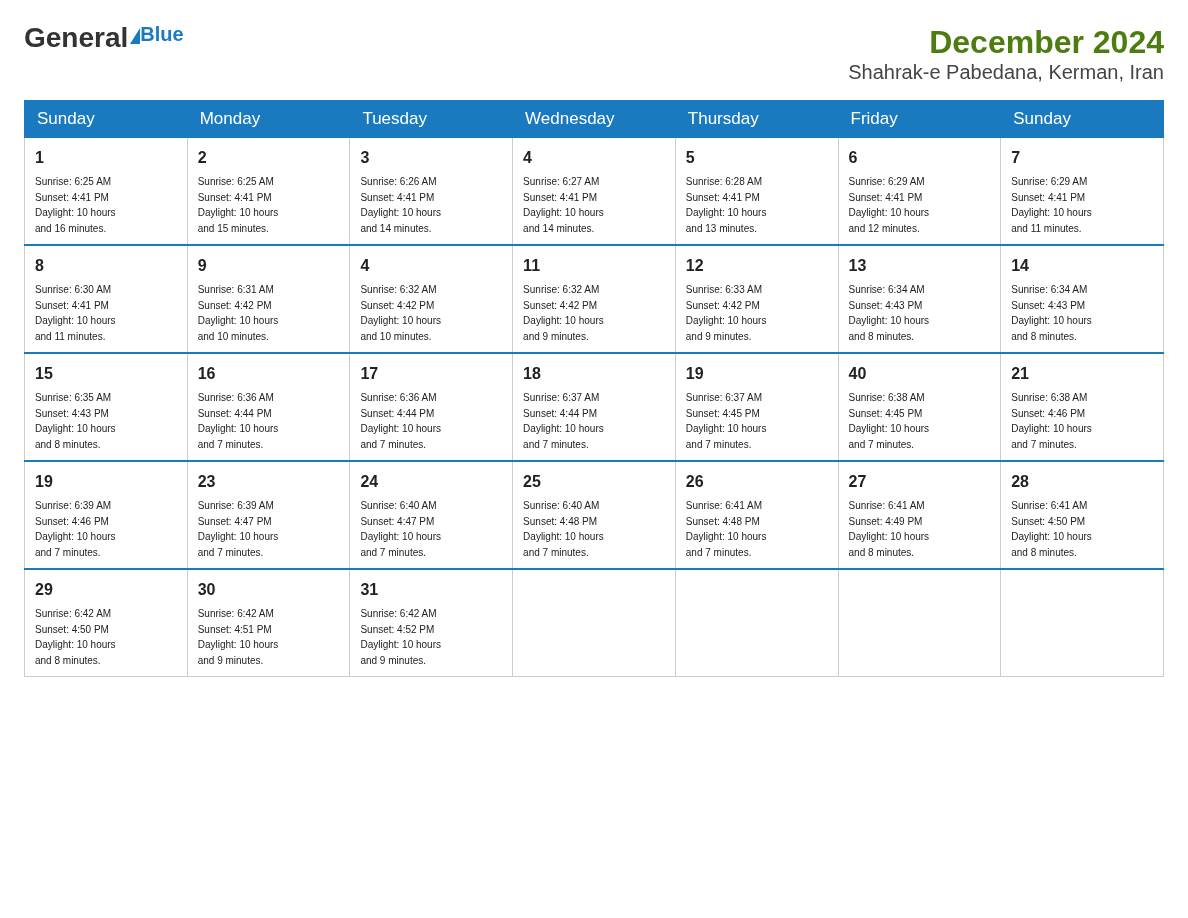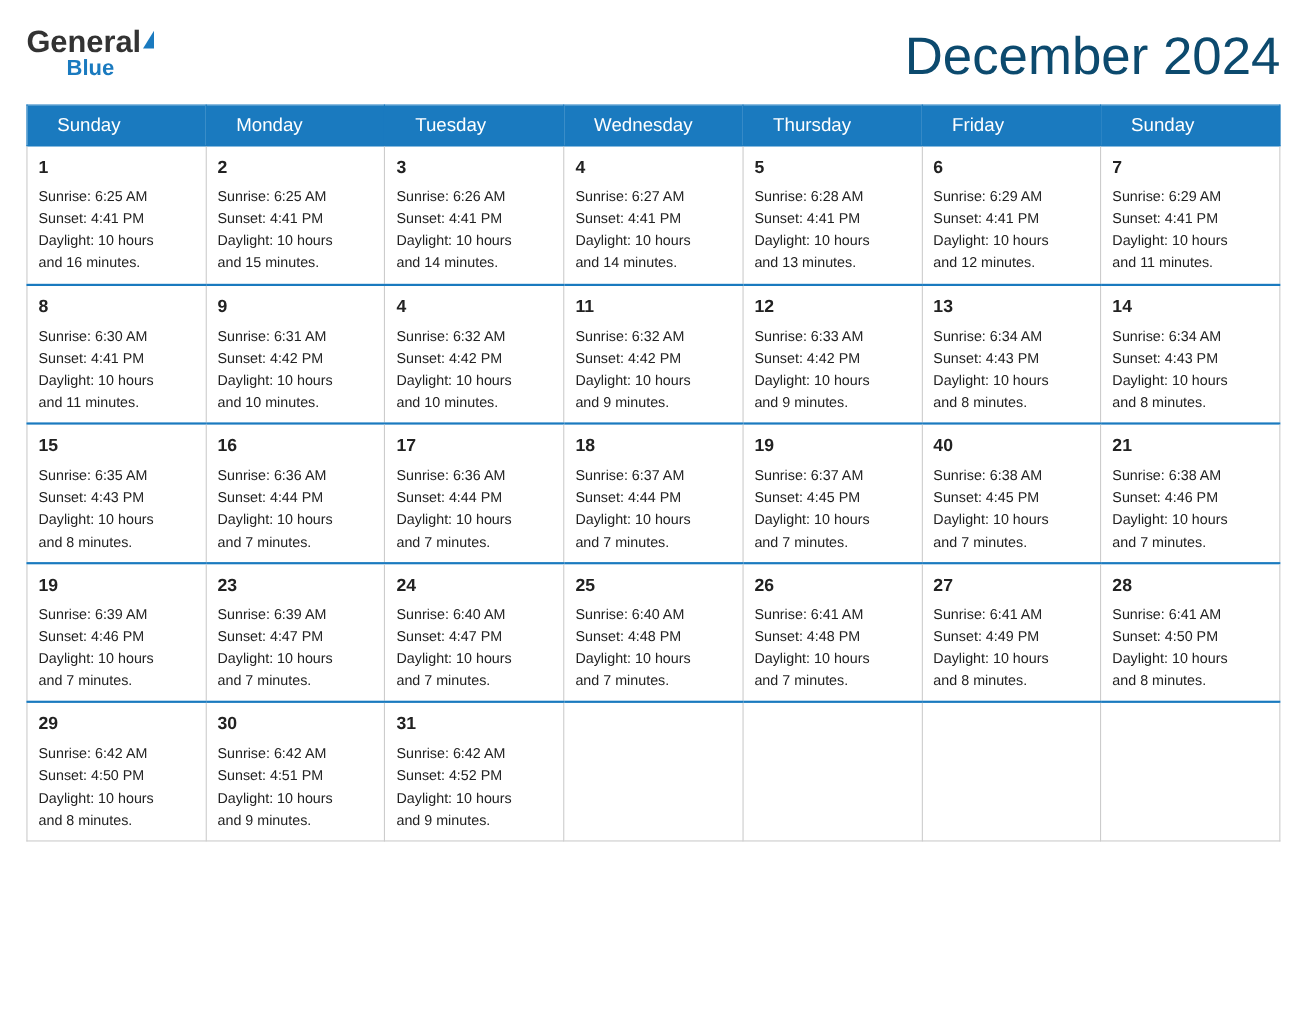--- a/index.html
+++ b/index.html
@@ -11,22 +11,22 @@
       min-height: 918px;
     }
     .header-area {
       display: flex;
       justify-content: space-between;
       align-items: flex-start;
       margin-bottom: 16px;
     }
     .logo {
       display: flex;
-      flex-direction: column;
-      align-items: center;
+      flex-direction: row;
+      align-items: flex-start;
     }
     .logo-general {
       font-size: 28px;
       font-weight: bold;
       color: #333;
       line-height: 1;
     }
     .logo-blue {
       font-size: 20px;
       font-weight: bold;
@@ -42,60 +42,60 @@
       border-bottom: 16px solid #1a7abf;
       margin-left: 2px;
       vertical-align: middle;
       position: relative;
       top: -2px;
     }
     .title-area {
       text-align: right;
     }
     .month-title {
-      font-size: 48px;
-      font-weight: normal;
-      color: #0c4a6e;
+      font-size: 32px;
+      font-weight: bold;
+      color: #4d7c0f;
     }
     .location-subtitle {
       font-size: 20px;
       color: #444;
     }
     .calendar-table {
       width: 100%;
       border-collapse: collapse;
       border: 1px solid #999;
     }
     .calendar-table th {
       background-color: #1a7abf;
       color: #fff;
       font-size: 17px;
       font-weight: normal;
-      padding: 8px 27px;
+      padding: 8px 12px;
       text-align: left;
       border: 1px solid #1a7abf;
     }
     .calendar-table td {
       vertical-align: top;
       padding: 8px 10px;
       border: 1px solid #ccc;
       width: 14.28%;
       min-height: 90px;
       font-size: 14px;
       color: #222;
       line-height: 1.5;
     }
     .day-number {
       font-size: 16px;
       font-weight: bold;
       display: block;
       margin-bottom: 4px;
     }
     .day-info {
-      font-size: 13px;
+      font-size: 10px;
       color: #222;
       line-height: 1.55;
     }
     .row-separator td {
       border-top: 2px solid #1a7abf;
     }
     .empty-cell {
       background: #fff;
     }
   </style>
@@ -105,20 +105,21 @@
 <div class="header-area">
   <div class="logo">
     <div style="display:flex; align-items:center;">
       <span class="logo-general">General</span>
       <span class="logo-triangle"></span>
     </div>
     <span class="logo-blue">Blue</span>
   </div>
   <div class="title-area">
     <div class="month-title">December 2024</div>
+    <div class="location-subtitle">Shahrak-e Pabedana, Kerman, Iran</div>
   </div>
 </div>
 
 <table class="calendar-table">
   <thead>
     <tr>
     <th>Sunday</th>
         <th>Monday</th>
         <th>Tuesday</th>
         <th>Wednesday</th>

